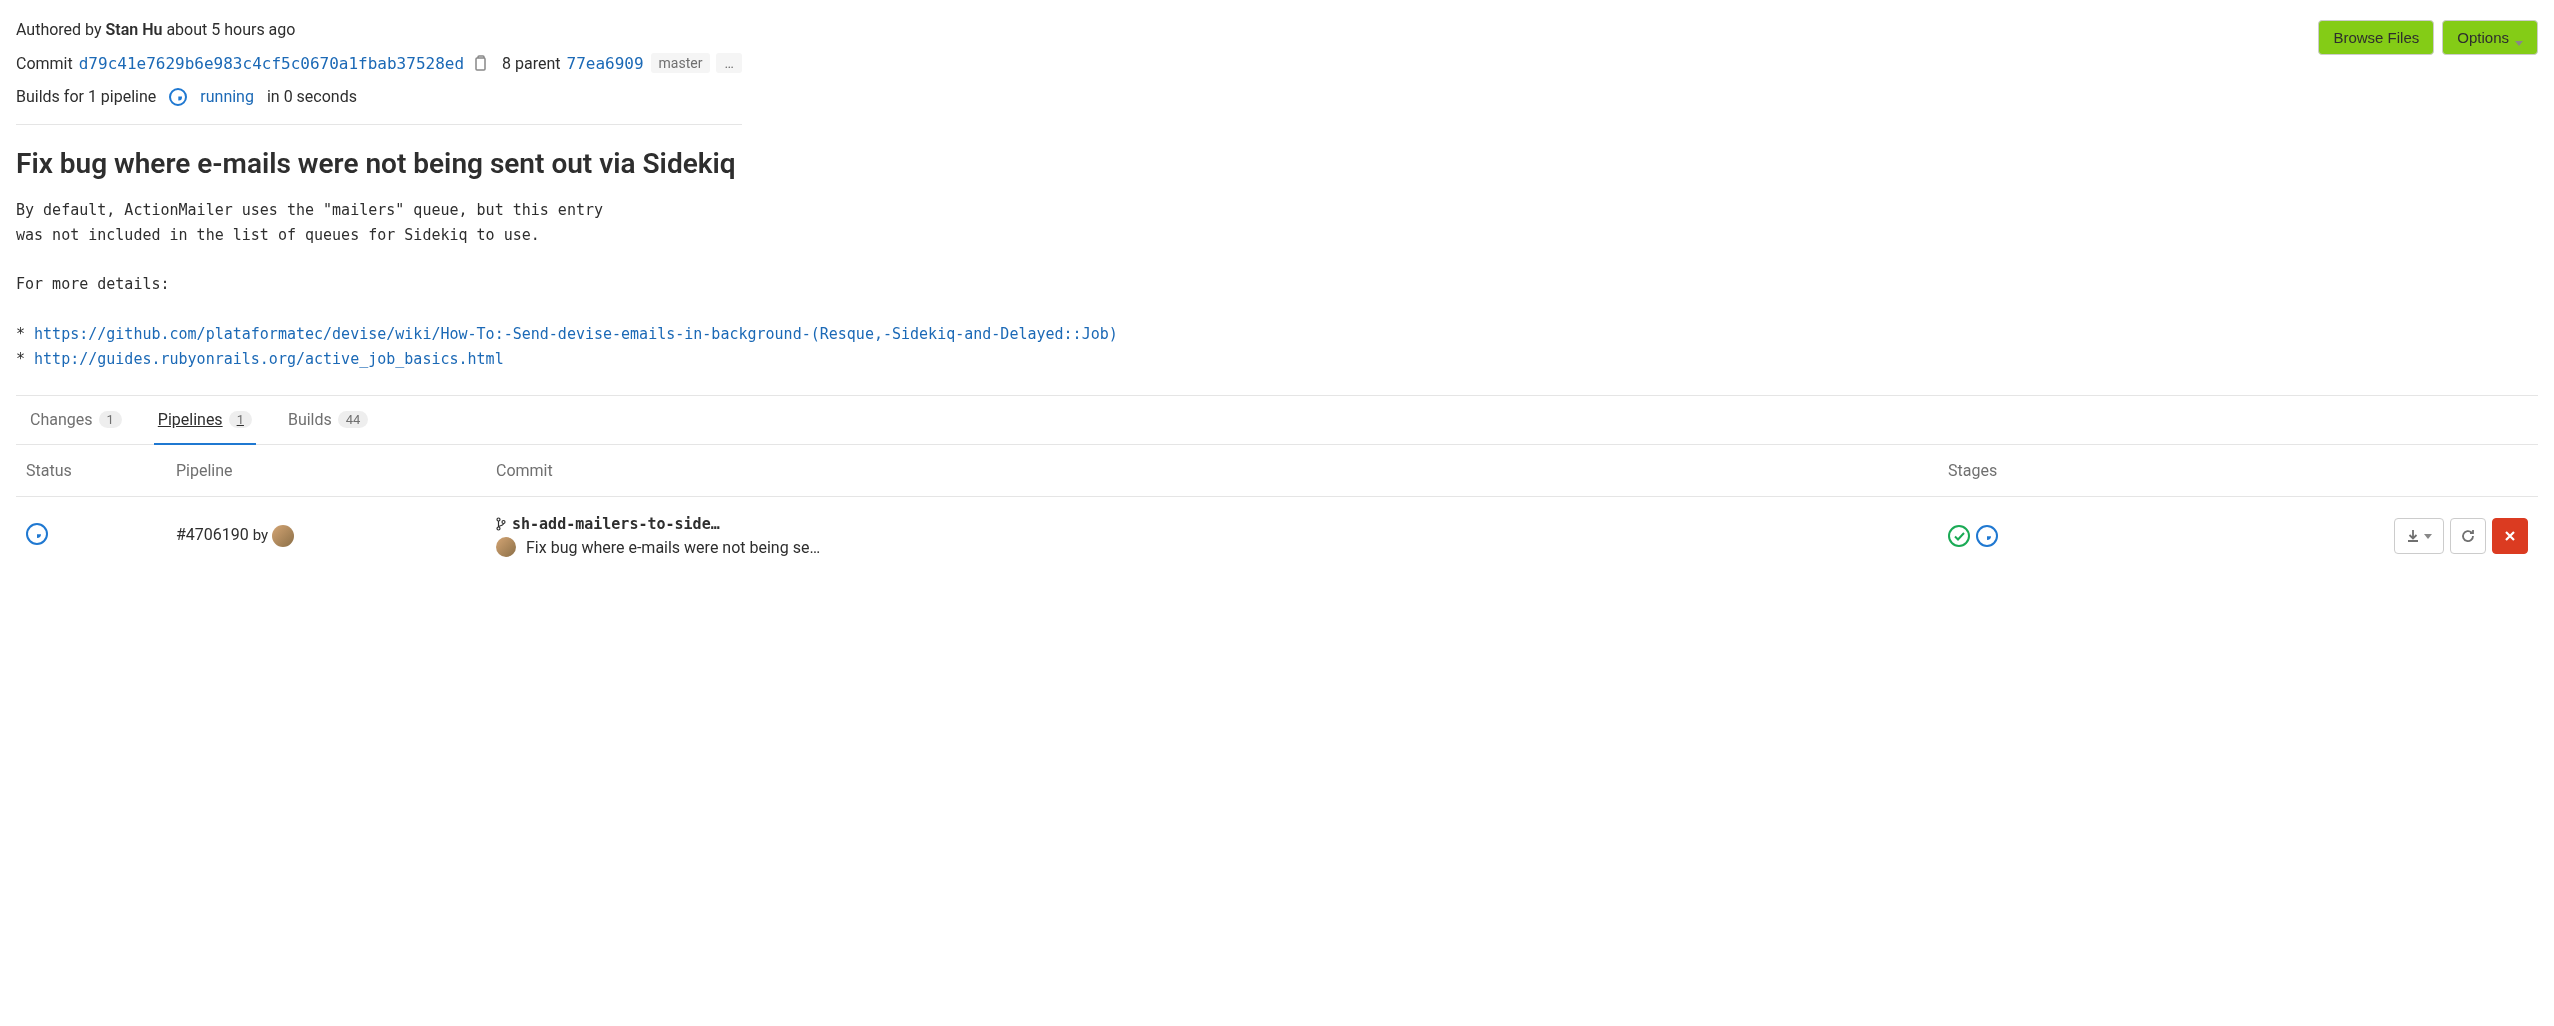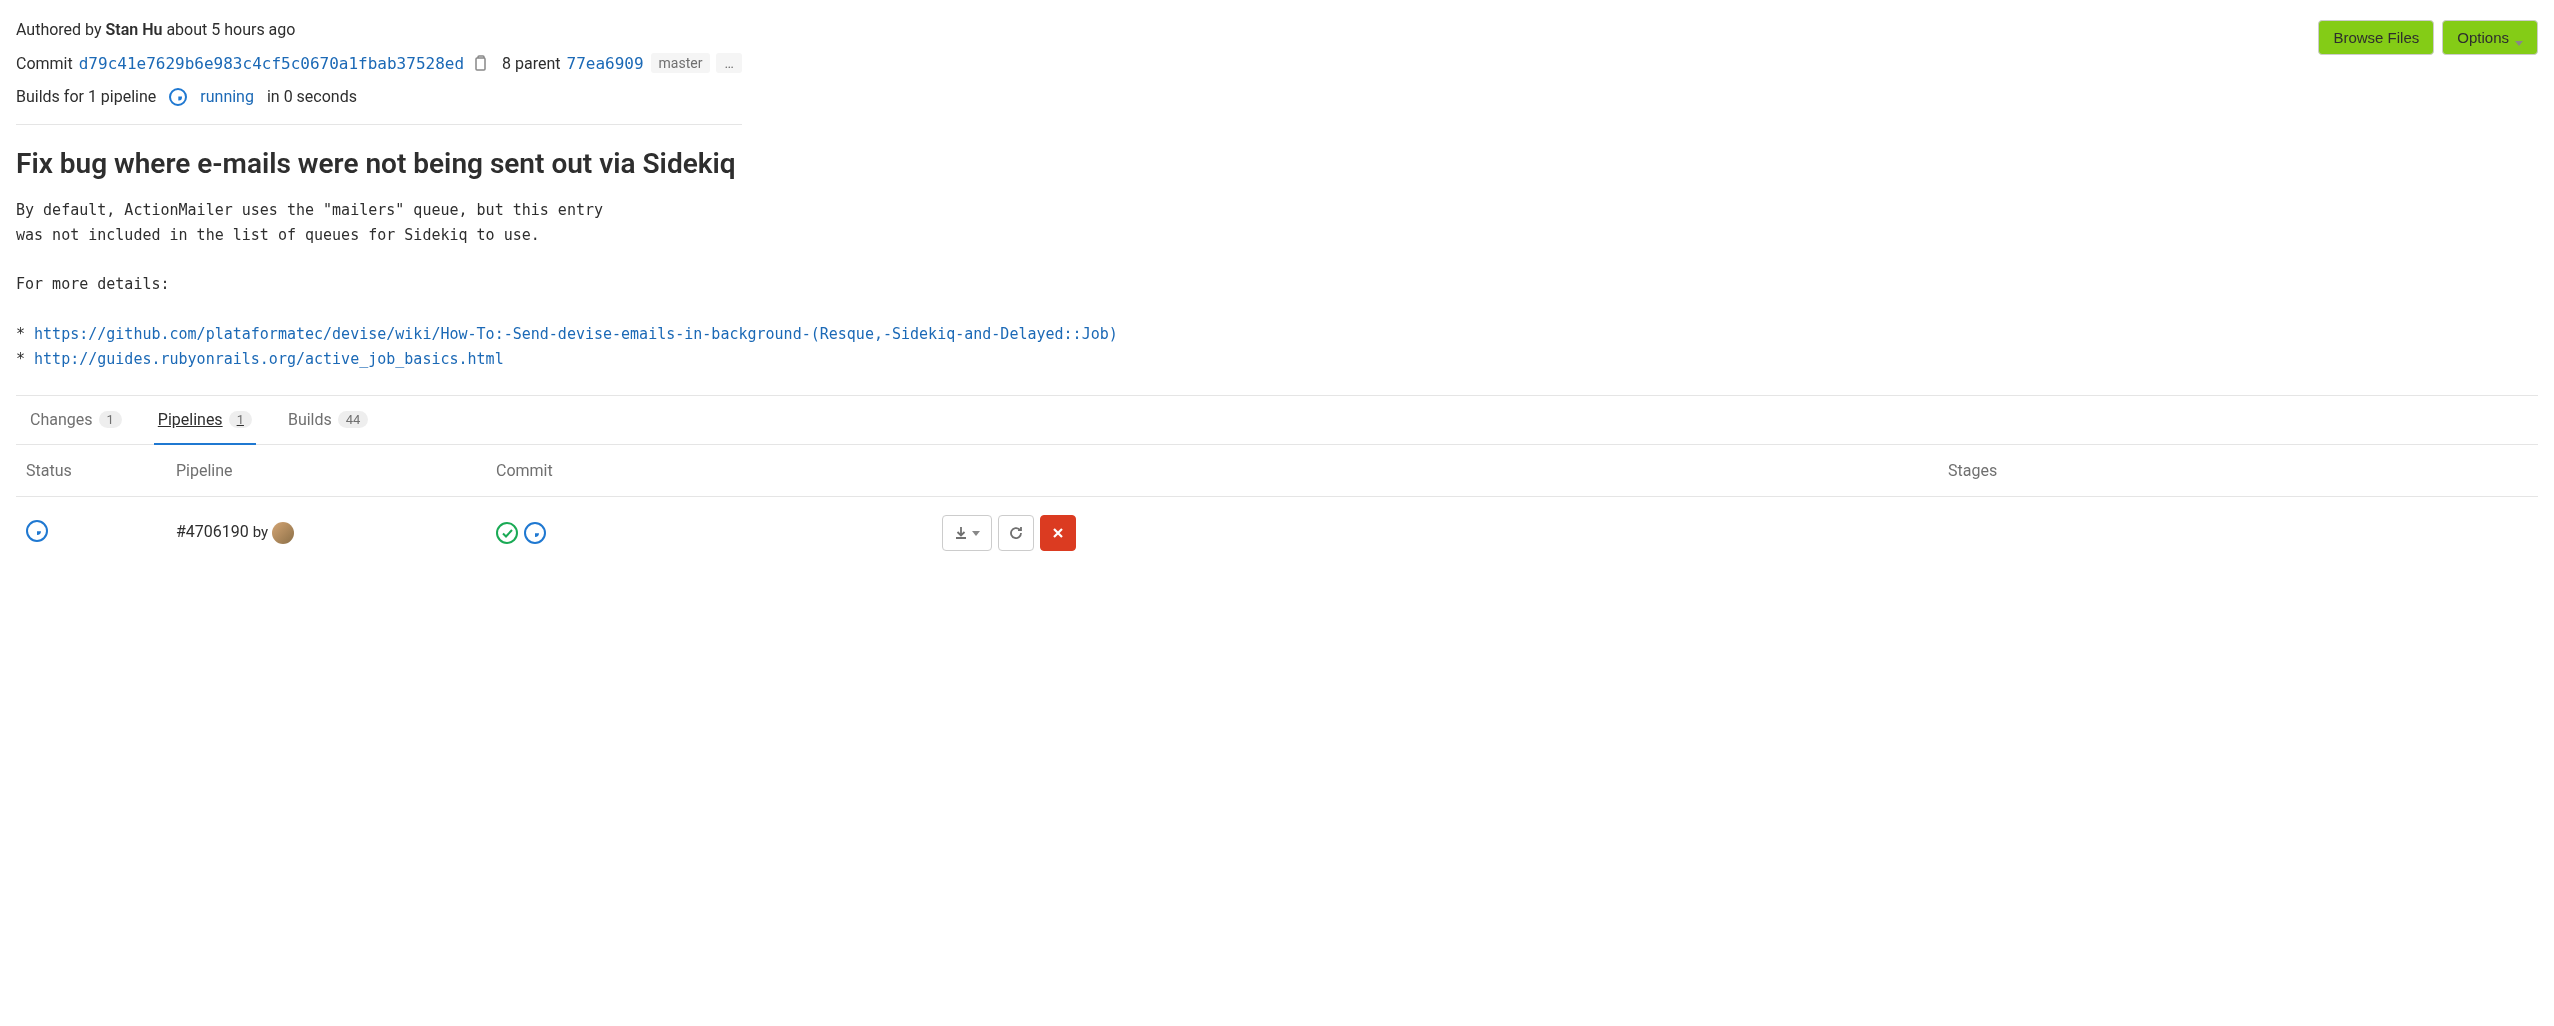--- a/index.html
+++ b/index.html
@@ -294,20 +294,35 @@
     <div class="col-status">
       <span class="ci-running" style="width:22px;height:22px"></span>
     </div>
     <div class="col-pipeline">
       <span class="pipeline-id">
         <span>#4706190</span>
       </span>
       <span>by</span>
       <span class="avatar"></span>
     </div>
+    <div class="col-commit">
+      <div class="branch-line">
+        <svg width="10" height="14" viewBox="0 0 10 14">
+          <circle cx="2.5" cy="2.5" r="1.5" fill="none" stroke="#2e2e2e" stroke-width="1.2"></circle>
+          <circle cx="2.5" cy="11.5" r="1.5" fill="none" stroke="#2e2e2e" stroke-width="1.2"></circle>
+          <circle cx="7.5" cy="5" r="1.5" fill="none" stroke="#2e2e2e" stroke-width="1.2"></circle>
+          <path d="M2.5 4v6M7.5 6.5c0 2-3 2-5 3" fill="none" stroke="#2e2e2e" stroke-width="1.2"></path>
+        </svg>
+        <span>sh-add-mailers-to-side…</span>
+      </div>
+      <div class="commit-msg-line">
+        <span class="avatar" style="width:20px;height:20px"></span>
+        <span>Fix bug where e-mails were not being se…</span>
+      </div>
+    </div>
     <div class="col-stages">
       <div class="stages-icons">
         <span class="ci-success">
           <svg width="11" height="9" viewBox="0 0 11 9">
               <path d="M1 4.5l3 3L10 1" fill="none" stroke="currentColor" stroke-width="2"></path>
             </svg>
         </span>
         <span class="ci-running" style="width:22px;height:22px"></span>
       </div>
     </div>

